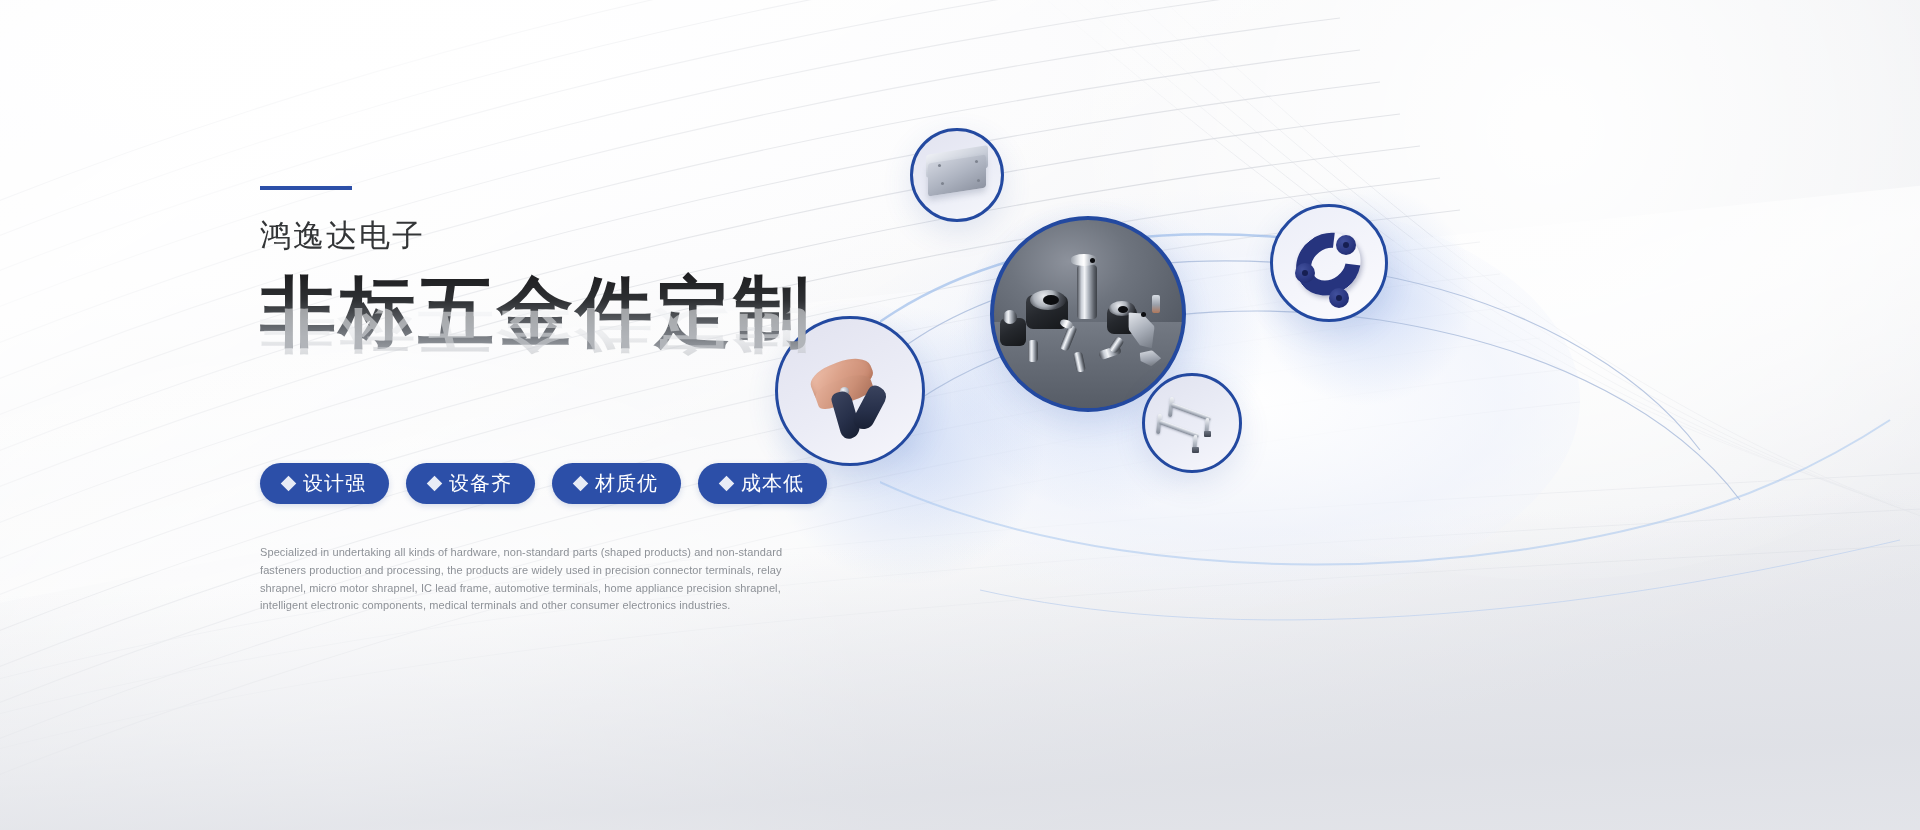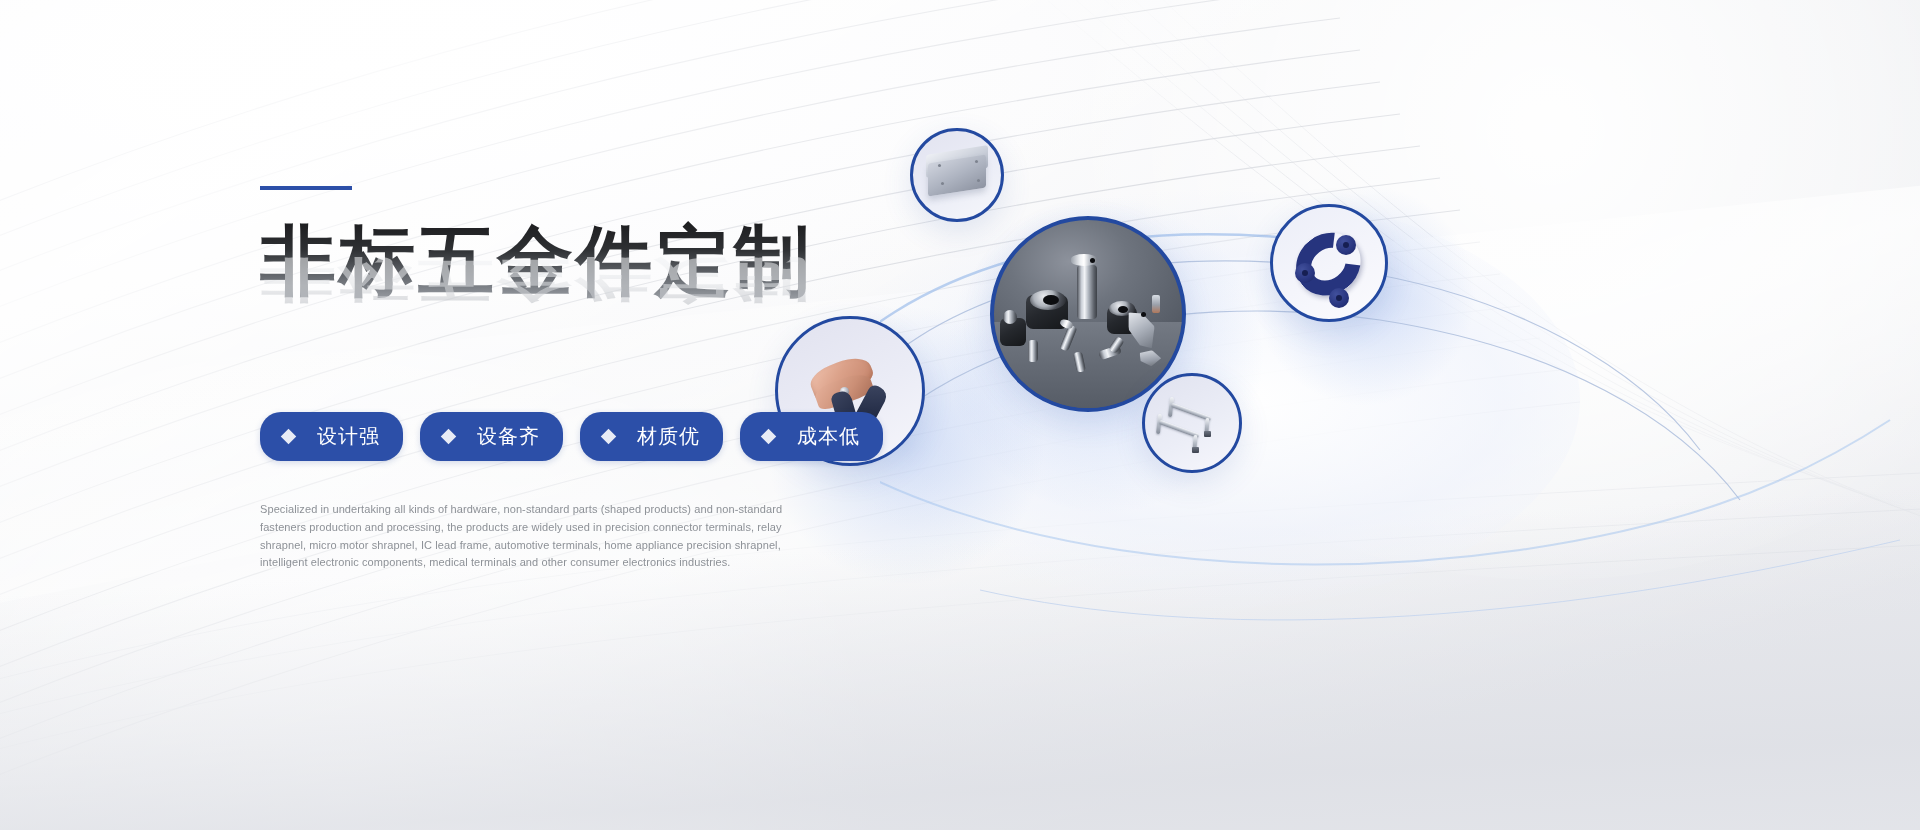--- a/index.html
+++ b/index.html
@@ -117,22 +117,22 @@
   
   .pills {
     display:flex;
     gap:17px;
     margin-top:52px;
   }
   .pill {
     display:flex;
     align-items:center;
     justify-content:center;
-    gap:23px;
-    height:49px;
+    gap:9px;
+    height:41px;
     padding:0 23px;
     border-radius:21px;
     background:#2c4fa8;
     color:#fff;
     font-size:20px;
     letter-spacing:1px;
     white-space:nowrap;
     cursor:pointer;
     box-shadow:0 2px 6px rgba(40,70,150,.18);
   }
@@ -363,20 +363,21 @@
   </div>
 
   <div class="sheen-a"></div>
   <div class="sheen-b"></div>
   <div class="band-dark"></div>
 
   <div class="copy">
 
     <div class="rule"></div>
 
+    <div class="brand">鸿逸达电子</div>
 
     <div class="headline-wrap">
       <div class="headline">非标五金件定制</div>
       <div class="headline-reflect">非标五金件定制</div>
     </div>
 
     <div class="pills">
       <div class="pill">
         <span class="dia"></span>
         <span>设计强</span>

